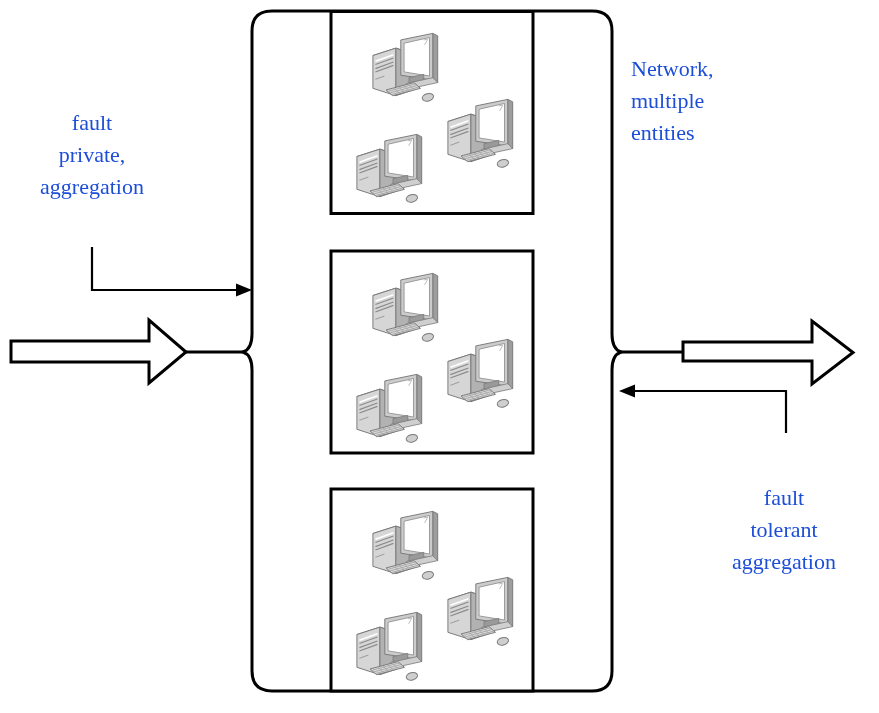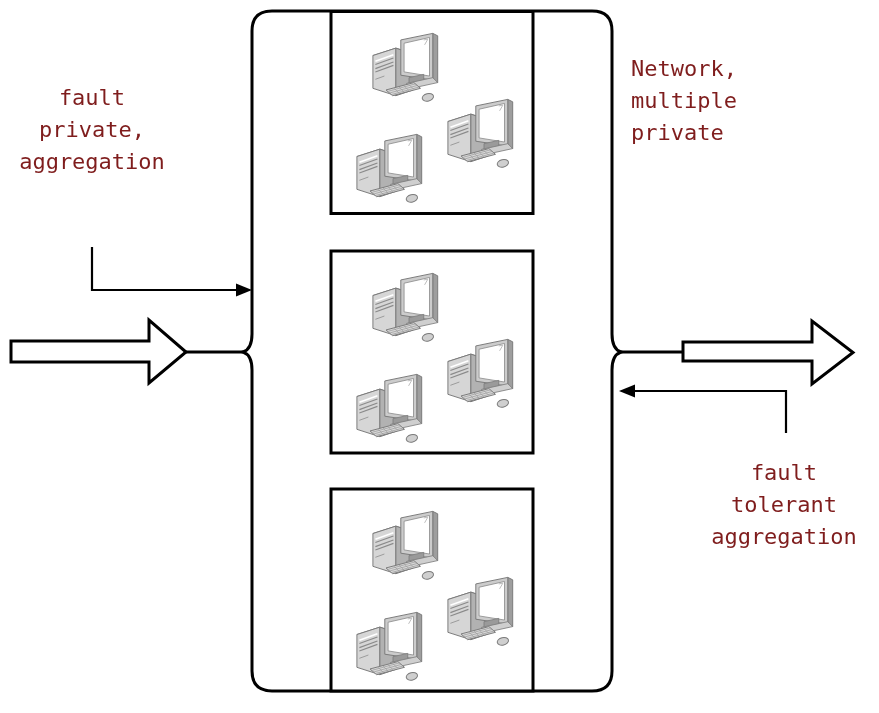--- a/index.html
+++ b/index.html
@@ -20,24 +20,25 @@
     width: 879px; height: 713px;
   }
   svg.scene {
     position: absolute;
     left: 0; top: 0;
   }
   .label {
     position: absolute;
     font-size: 22px;
     line-height: 32px;
-    color: #7f1d1d;
+    color: #1d4ed8;
     white-space: nowrap;
+    font-family: Liberation Serif, serif;
   }
-  .label.center { text-align: center; }
+  .label.center { text-align: center; margin-top: 25px; }
   .label .bold { font-weight: bold; }
   #input-label  { left: 2px;   top: 82px;  width: 180px; }
   #network-label{ left: 631px; top: 53px; }
   #output-label { left: 694px; top: 457px; width: 180px; }
 </style>
 </head>
 <body>
 
 <div class="canvas">
 
@@ -126,21 +127,21 @@
 
   <div id="input-label" class="label center">
     <div>fault</div>
     <div>private,</div>
     <div>aggregation</div>
   </div>
 
   <div id="network-label" class="label">
     <div>Network,</div>
     <div>multiple</div>
-    <div>private</div>
+    <div>entities</div>
   </div>
 
   <div id="output-label" class="label center">
     <div>fault</div>
     <div>tolerant</div>
     <div>aggregation</div>
   </div>
 
 </div>
 

